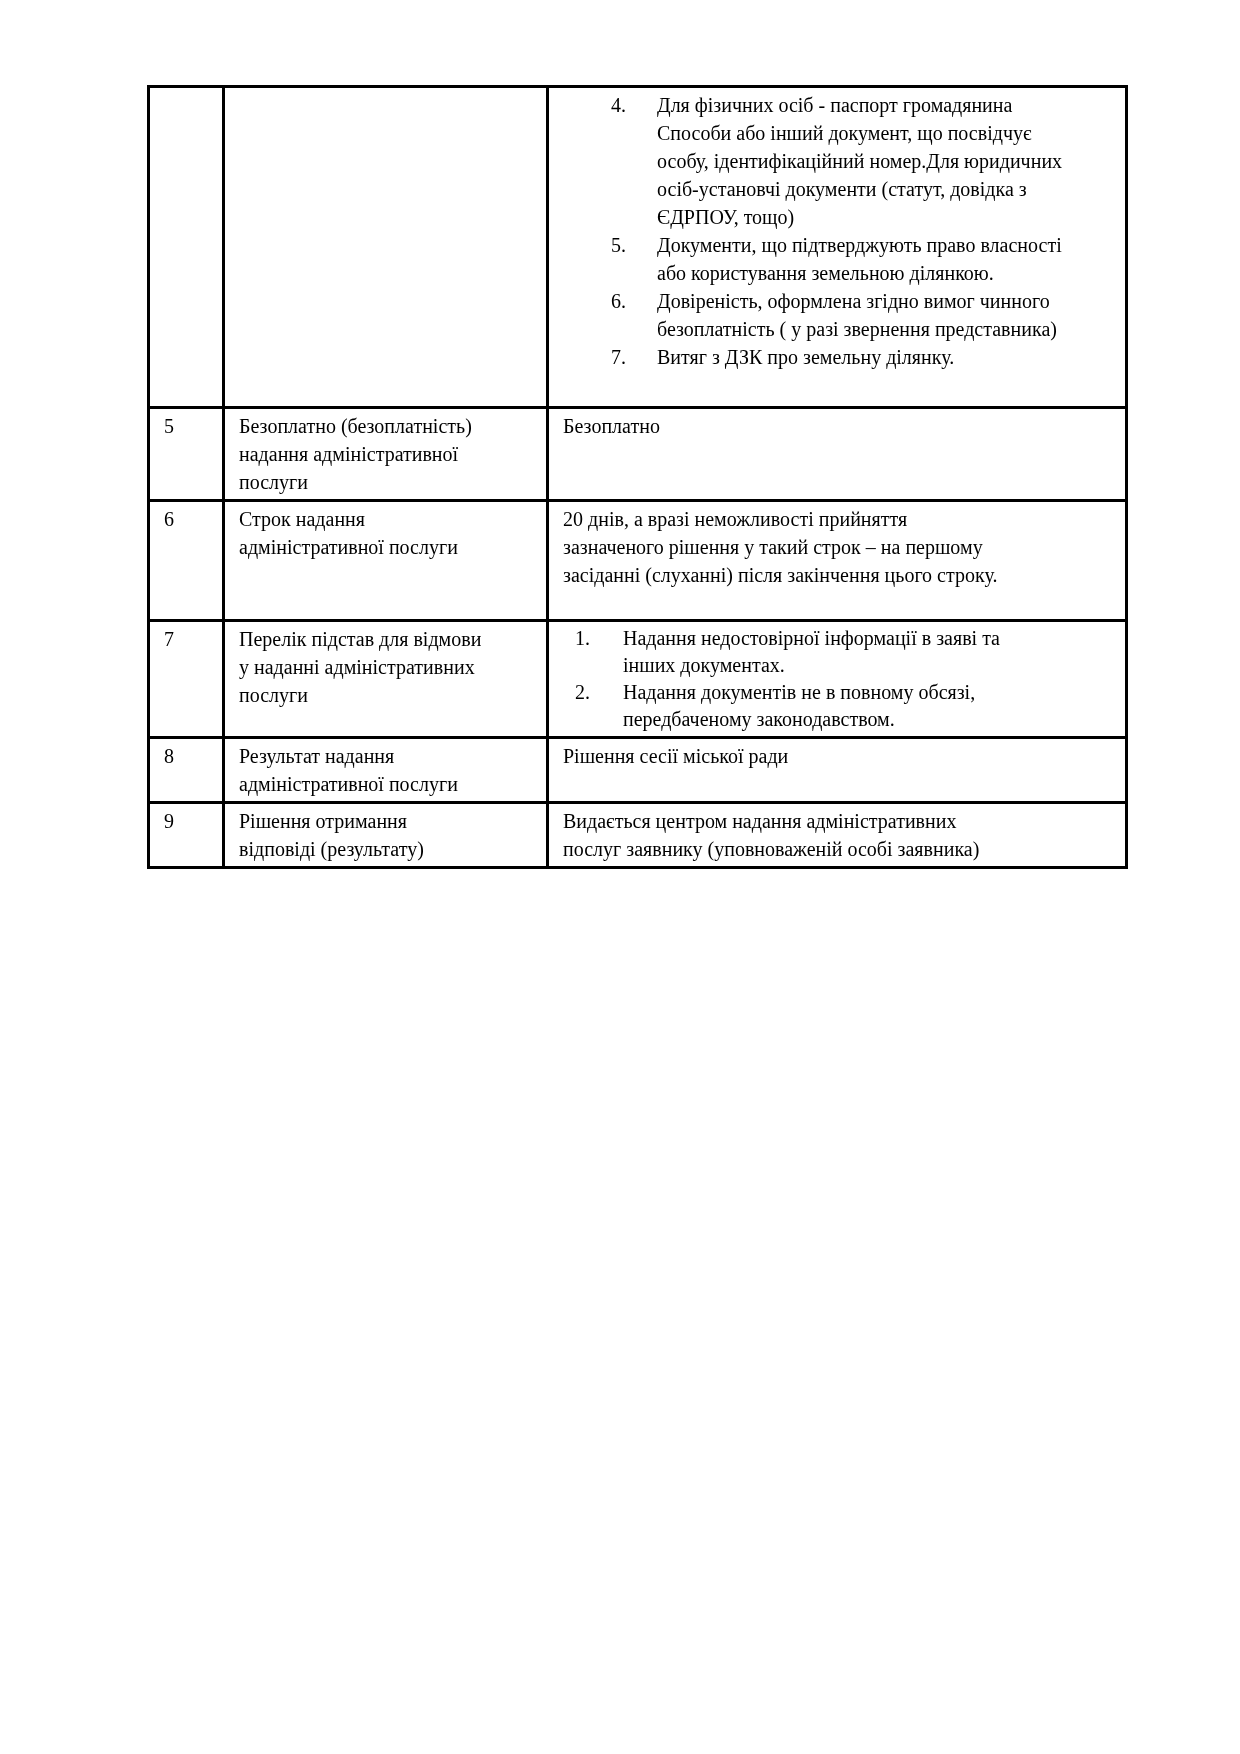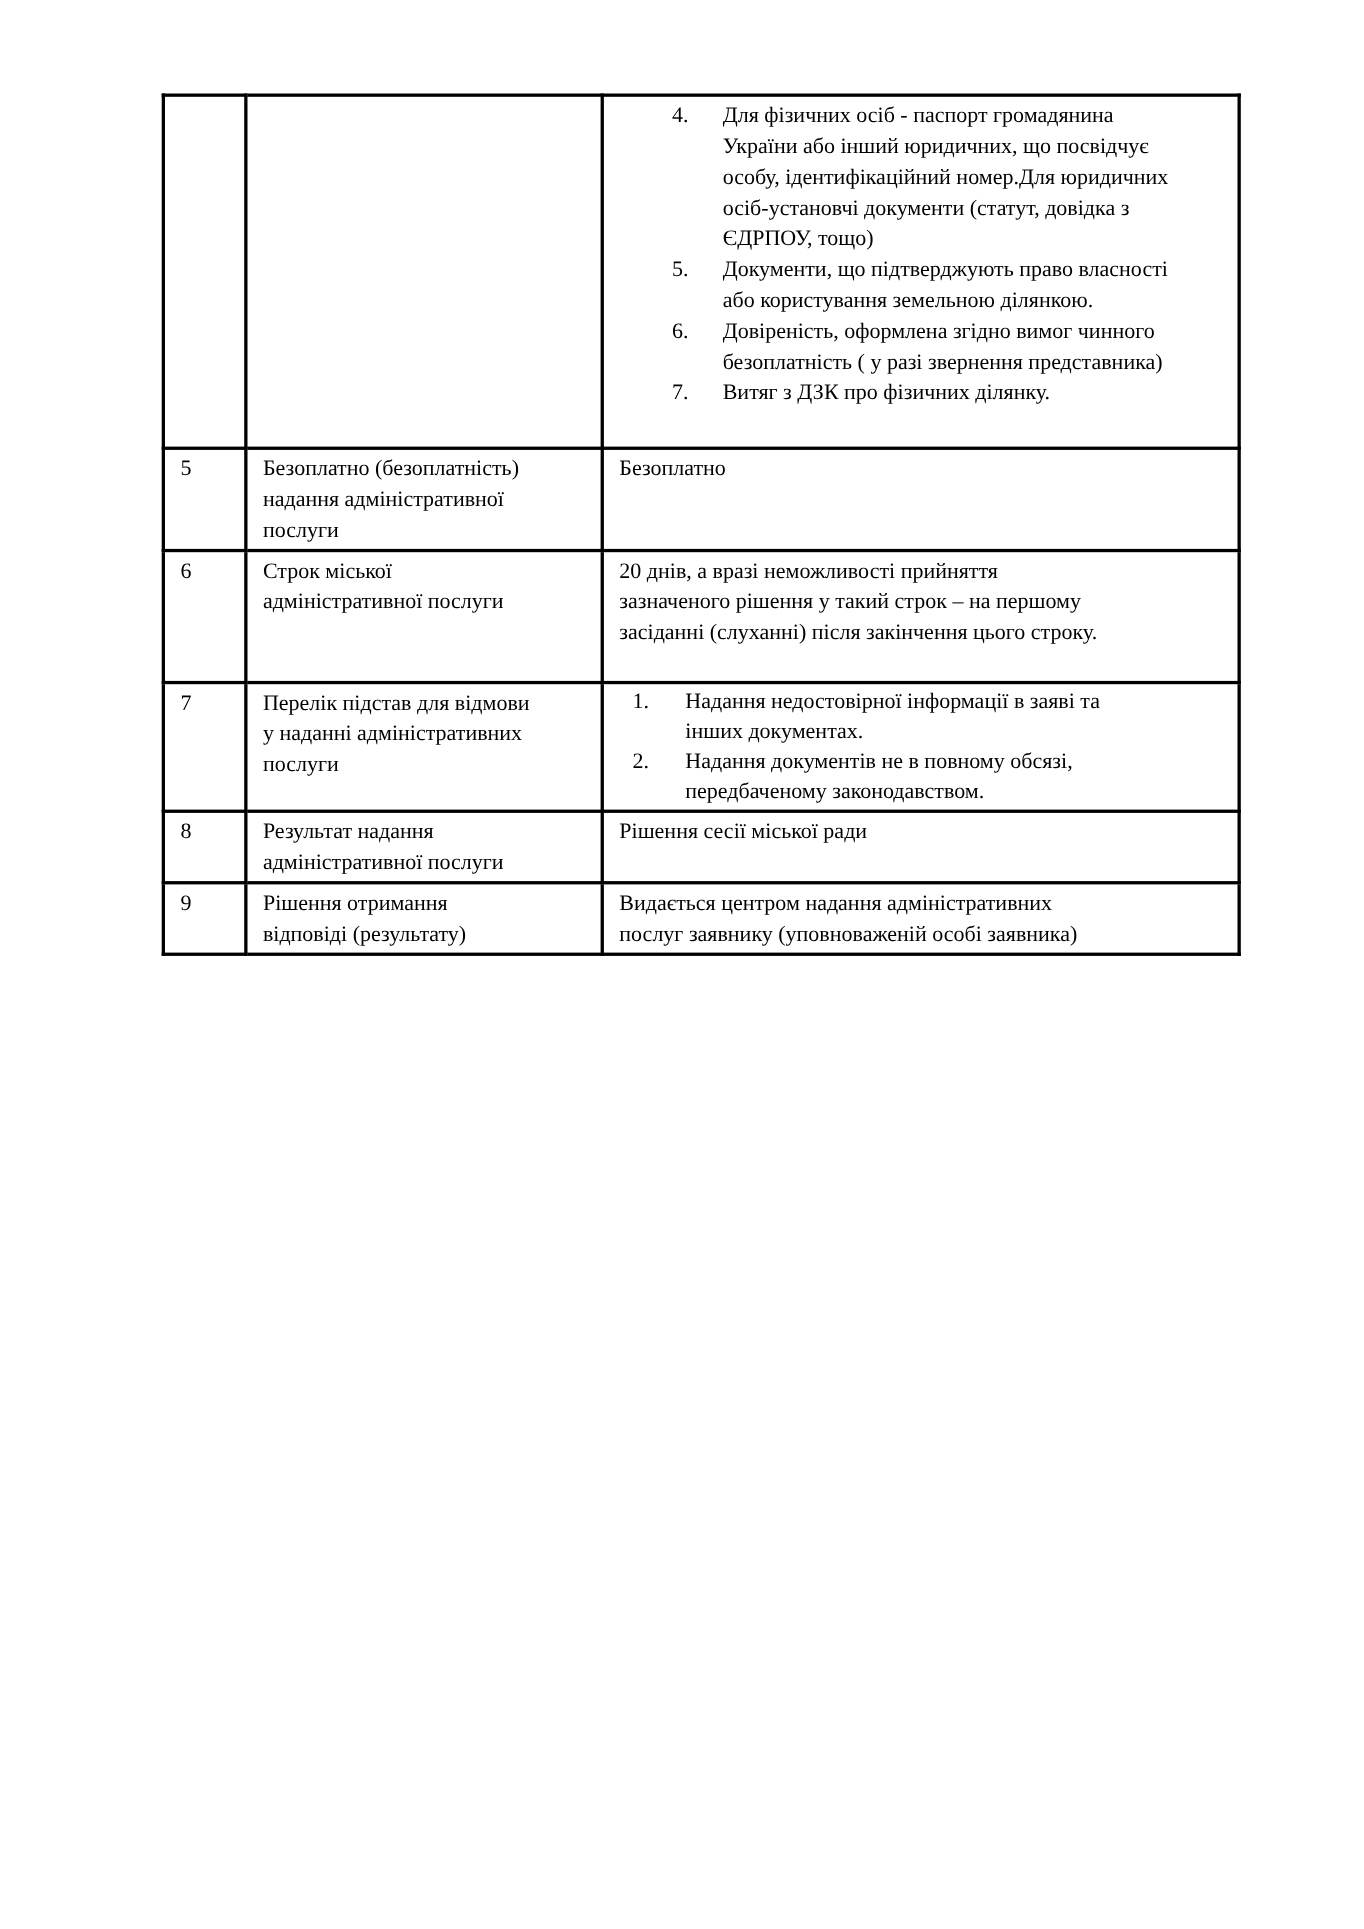--- a/index.html
+++ b/index.html
@@ -63,54 +63,54 @@
     <tbody>
 
       <tr class="r0">
         <td class="cell-num"></td>
         <td></td>
         <td class="cell-value">
           <div class="nlist-a">
             <div class="li">
               <div class="li-num">4.</div>
               <div class="pre">Для фізичних осіб - паспорт громадянина
-України або інший юридичних, що посвідчує
+Способи або інший документ, що посвідчує
 особу, ідентифікаційний номер.Для юридичних
 осіб-установчі документи (статут, довідка з
 ЄДРПОУ, тощо)</div>
             </div>
             <div class="li">
               <div class="li-num">5.</div>
               <div class="pre">Документи, що підтверджують право власності
 або користування земельною ділянкою.</div>
             </div>
             <div class="li">
               <div class="li-num">6.</div>
               <div class="pre">Довіреність, оформлена згідно вимог чинного
 безоплатність ( у разі звернення представника)</div>
             </div>
             <div class="li">
               <div class="li-num">7.</div>
-              <div class="pre">Витяг з ДЗК про фізичних ділянку.</div>
+              <div class="pre">Витяг з ДЗК про земельну ділянку.</div>
             </div>
           </div>
         </td>
       </tr>
 
       <tr class="r1">
         <td class="cell-num">5</td>
         <td class="pre">Безоплатно (безоплатність)
 надання адміністративної
 послуги</td>
         <td class="cell-value pre">Безоплатно</td>
       </tr>
 
       <tr class="r2">
         <td class="cell-num">6</td>
-        <td class="pre">Строк міської
+        <td class="pre">Строк надання
 адміністративної послуги</td>
         <td class="cell-value pre">20  днів, а вразі неможливості прийняття
 зазначеного рішення у такий строк – на першому
 засіданні (слуханні) після закінчення цього строку.</td>
       </tr>
 
       <tr class="r3">
         <td class="cell-num">7</td>
         <td class="pre">Перелік підстав для відмови
 у наданні адміністративних

